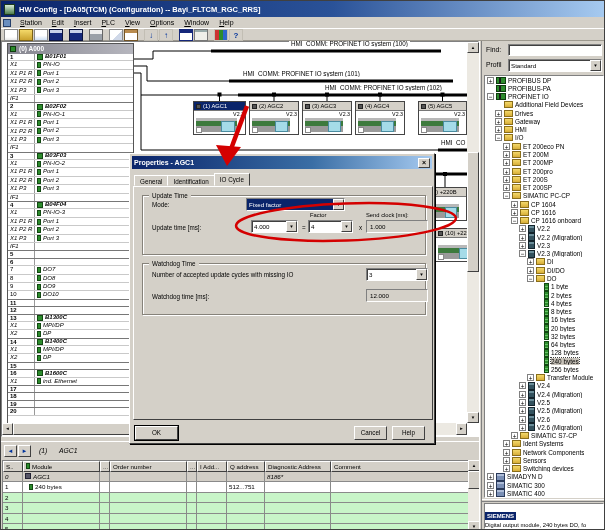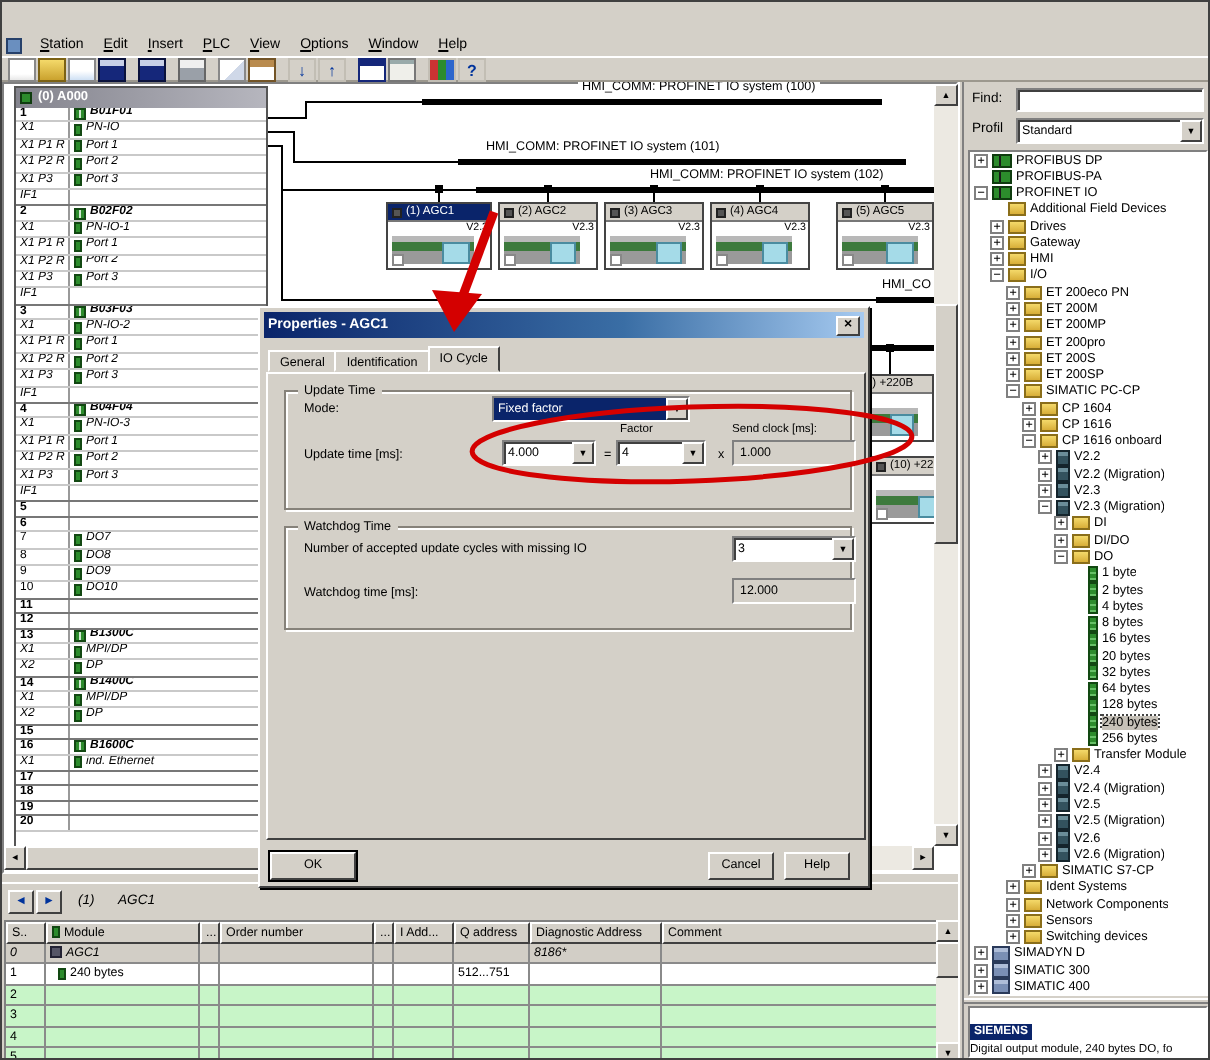--- a/index.html
+++ b/index.html
@@ -116,20 +116,24 @@
 .cvendor{display:inline-block;background:#0a246a;color:#fff;font-size:6px;font-weight:bold;padding:0 2px;line-height:8px}
 .cline{font-size:5.8px;line-height:7.5px;white-space:nowrap;overflow:hidden}
 
 #red-svg{position:absolute;left:0;top:0;width:605px;height:530px;z-index:50;pointer-events:none}
 </style>
 </head>
 <body>
 
 <div id="app">
 
+  <div class="titlebar">
+    <span class="appicon"></span>
+    <span class="titletext">HW Config - [DA05(TCM) (Configuration) -- Bayi_FLTCM_RGC_RRS]</span>
+  </div>
 
   <div class="menubar" id="menubar">
     <span class="mdiicon"></span>
   <span class="menu-item"><u>S</u>tation</span>
       <span class="menu-item"><u>E</u>dit</span>
       <span class="menu-item"><u>I</u>nsert</span>
       <span class="menu-item"><u>P</u>LC</span>
       <span class="menu-item"><u>V</u>iew</span>
       <span class="menu-item"><u>O</u>ptions</span>
       <span class="menu-item"><u>W</u>indow</span>

